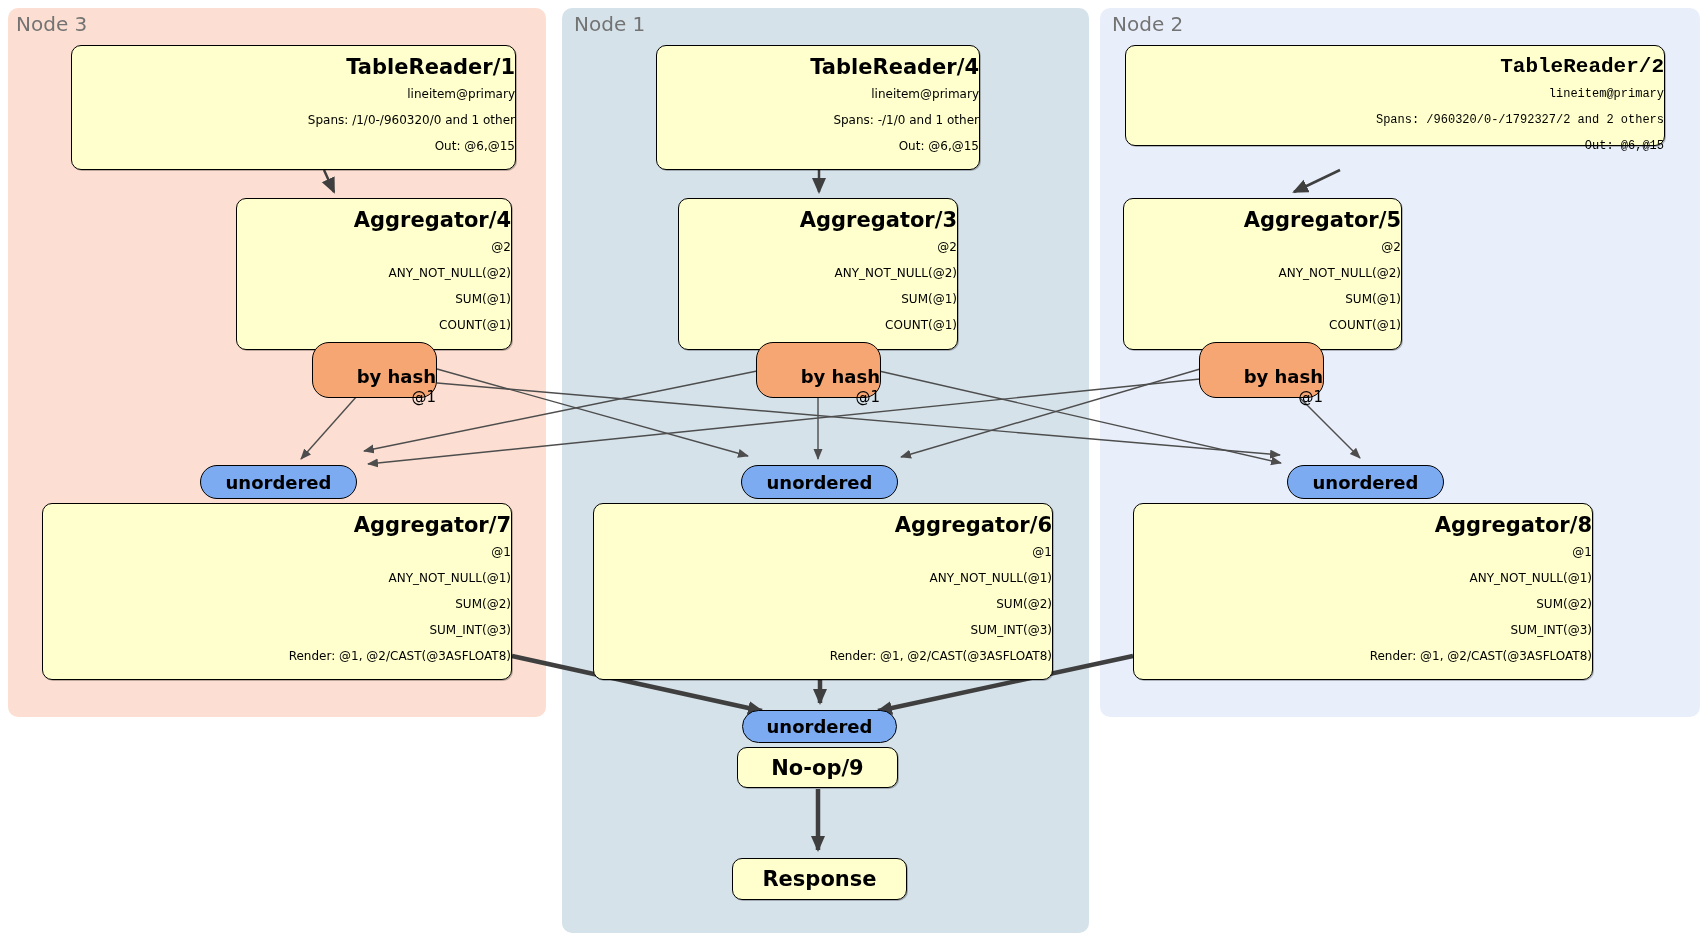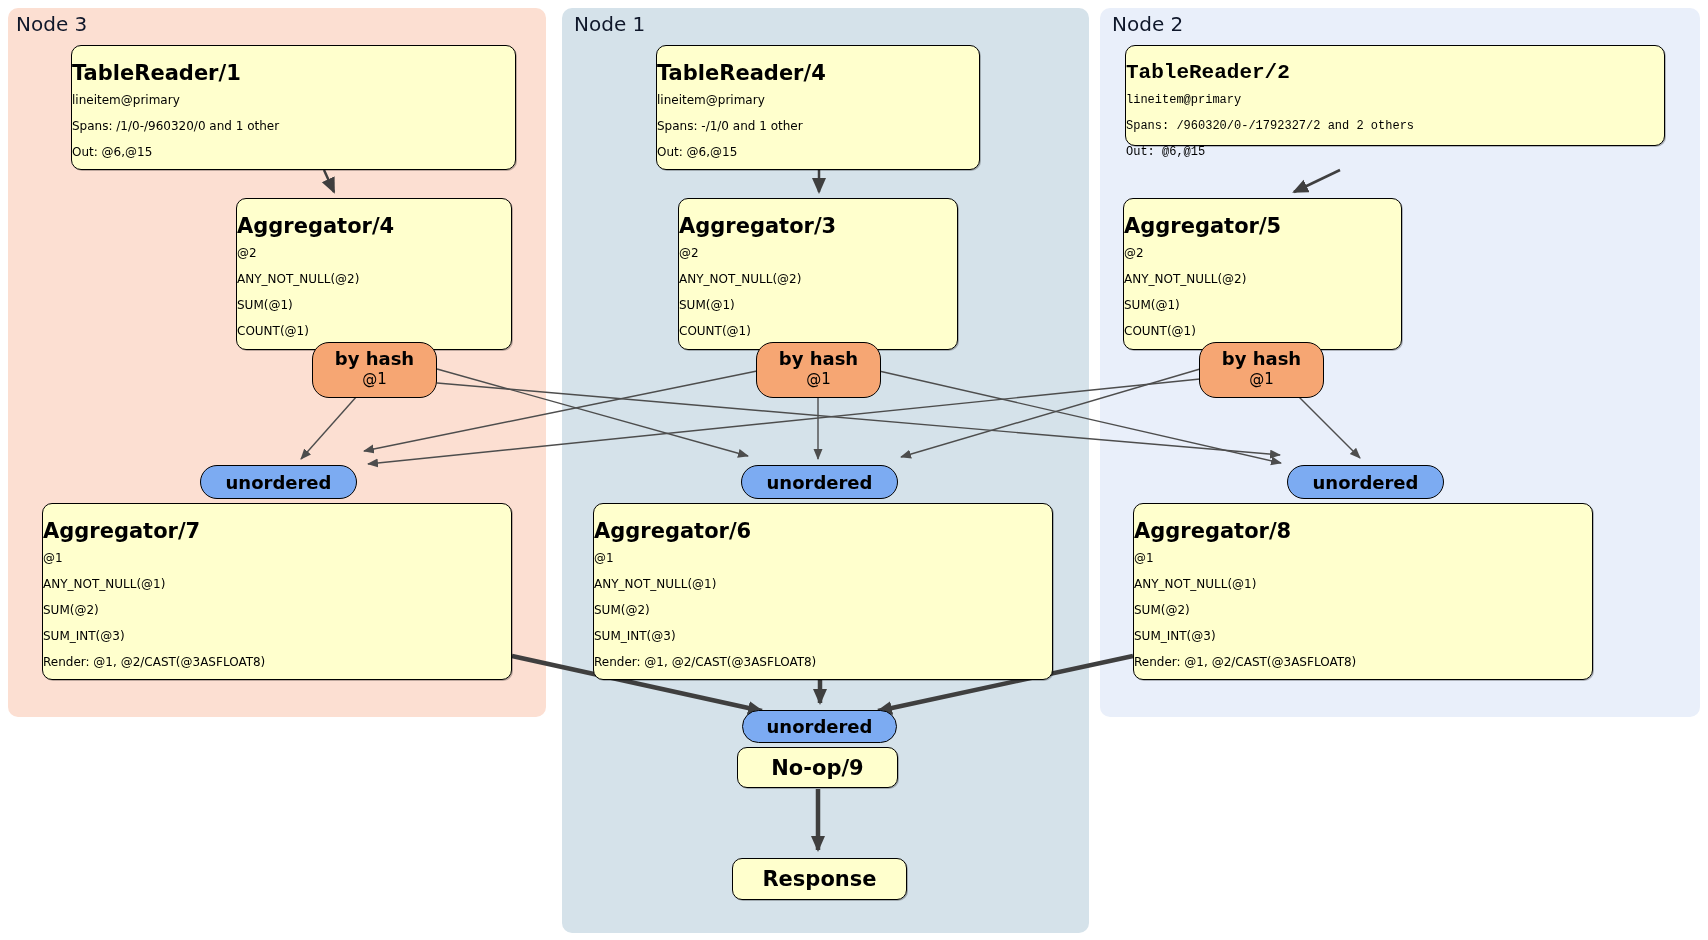--- a/index.html
+++ b/index.html
@@ -1,26 +1,26 @@
 <!DOCTYPE html>
 <html><head>
 <meta charset="utf-8">
 <style>
   html,body{margin:0;padding:0;background:#ffffff;}
   .canvas{position:relative;width:1708px;height:940px;background:#ffffff;overflow:hidden;
           font-family:"DejaVu Sans","Liberation Sans",sans-serif;color:#000;}
   .region{position:absolute;border-radius:10px;}
-  .region-label{position:absolute;font-size:20px;color:#0f172a;white-space:nowrap;}
+  .region-label{position:absolute;font-size:20px;color:#737373;white-space:nowrap;}
   .edges{position:absolute;left:0;top:0;width:1708px;height:940px;}
   .pbox{position:absolute;background:#ffffcd;border:1.5px solid #000;border-radius:10px;
-        box-sizing:border-box;text-align:left;padding-top:13px;box-shadow:1px 1px 0 rgba(0,0,0,0.25);}
+        box-sizing:border-box;text-align:right;padding-top:7px;box-shadow:1px 1px 0 rgba(0,0,0,0.25);}
   .pbox-title{font-size:21px;font-weight:bold;line-height:28px;white-space:nowrap;}
   .pbox-line{font-size:12px;line-height:26px;white-space:nowrap;}
   .router{position:absolute;background:#f6a673;border:1.5px solid #000;border-radius:17px;
-          box-sizing:border-box;text-align:center;padding-top:5px;}
+          box-sizing:border-box;text-align:right;padding-top:23px;}
   .router-label{font-size:18px;font-weight:bold;line-height:22px;}
   .router-key{font-size:15px;line-height:18px;}
   .stream{position:absolute;background:#7cabf2;border:1.5px solid #000;border-radius:17px;
           box-sizing:border-box;display:flex;align-items:center;justify-content:center;}
   .stream-label{font-size:18px;font-weight:bold;}
   .endbox{position:absolute;background:#ffffcd;border:1.5px solid #000;border-radius:10px;
           box-sizing:border-box;display:flex;align-items:center;justify-content:center;
           box-shadow:1px 1px 0 rgba(0,0,0,0.25);}
   .endbox-title{font-size:21px;font-weight:bold;white-space:nowrap;}
 </style>

